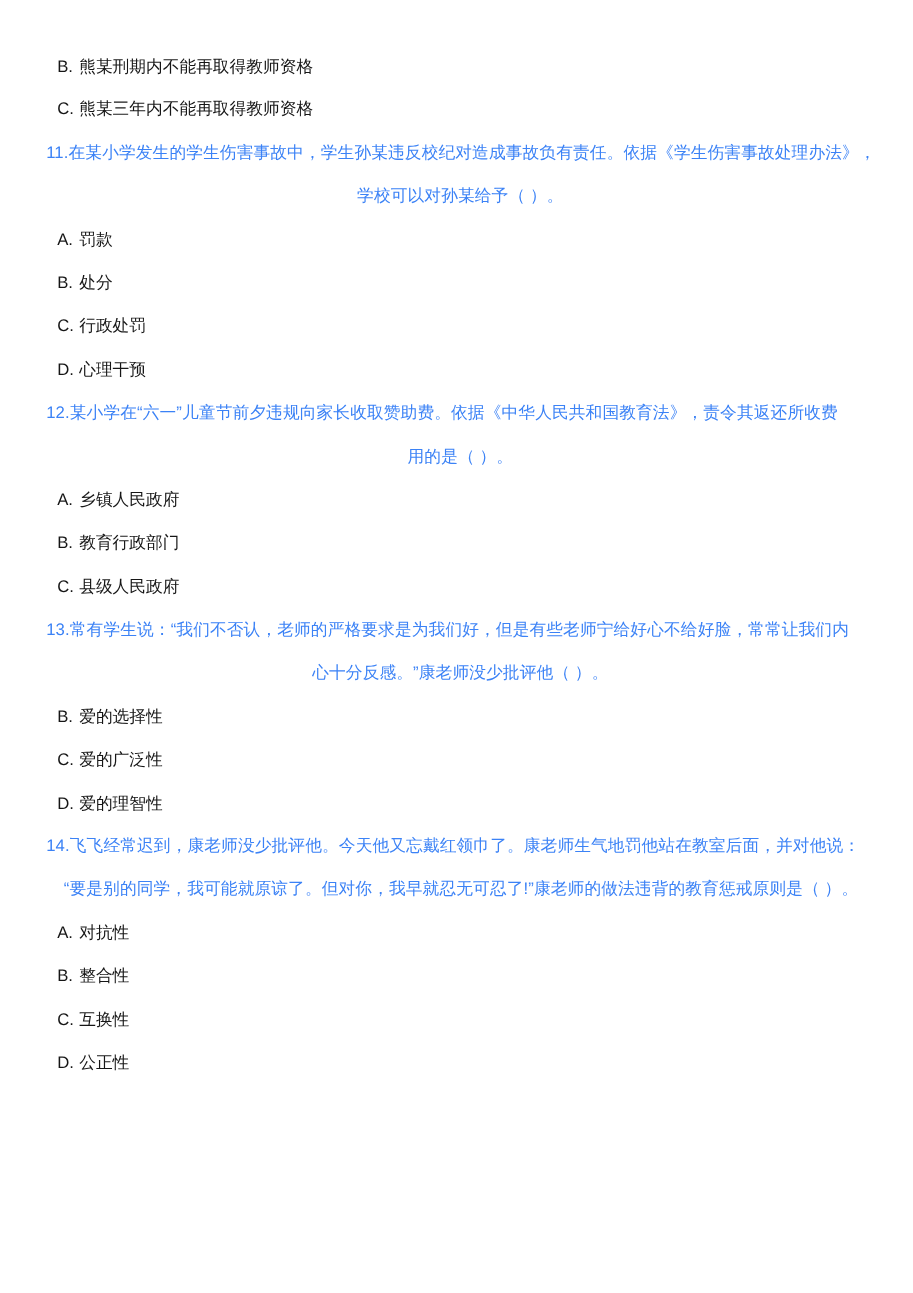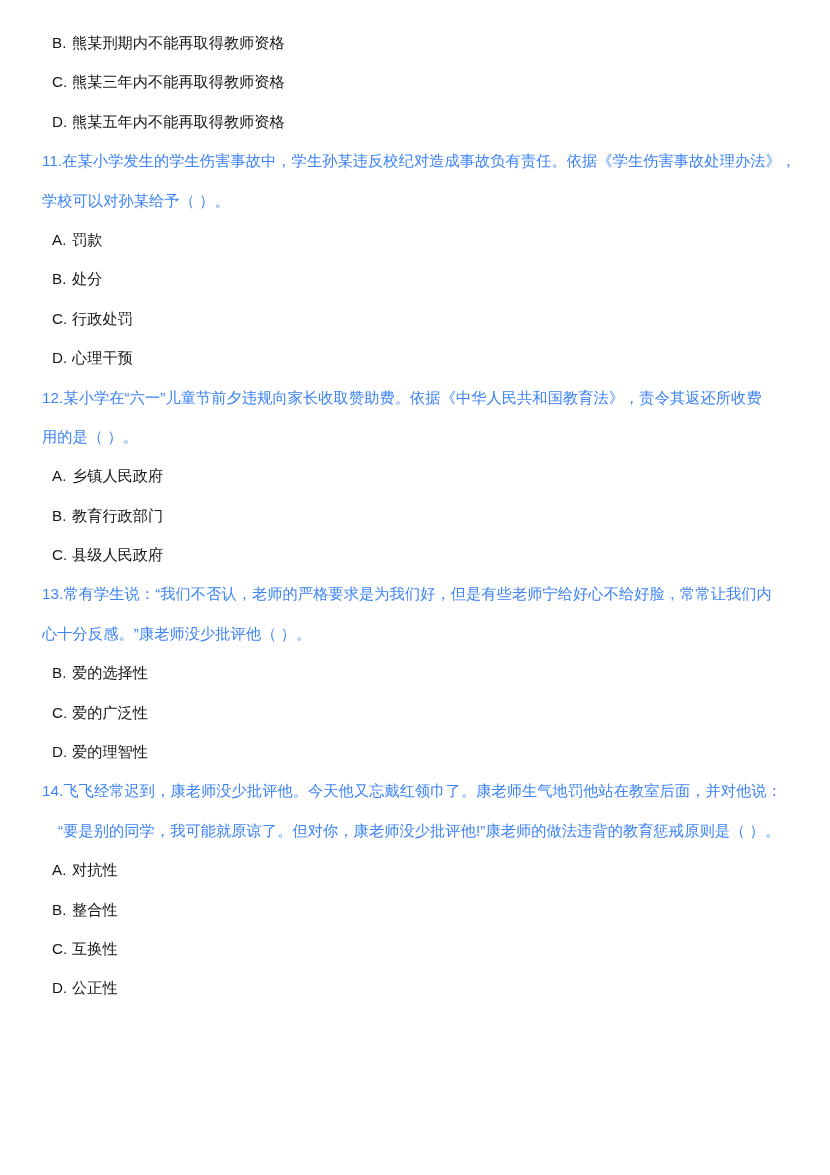--- a/index.html
+++ b/index.html
@@ -13,38 +13,39 @@
     font-family: "Liberation Sans", "DejaVu Sans", sans-serif;
     color: #1a1a1a;
     -webkit-font-smoothing: antialiased;
     overflow: hidden;
   }
   .page {
     position: relative;
     width: 830px;
     height: 1175px;
     box-sizing: border-box;
-    padding: 23px 35px 0 42px;
+    padding: 41px 35px 0 42px;
     background: #ffffff;
   }
   .block {
     margin: 0;
     padding: 0;
   }
   
   .stem-line {
     font-size: 15.2px;
     line-height: 39.4px;
     height: 39.4px;
     white-space: nowrap;
     letter-spacing: 0.1px;
     color: #3b82f6;
   }
   .stem-line.cont {
     padding-left: 0px;
+    text-align: center;
   }
   .stem-line.quoted {
     padding-left: 16px;
   }
   
   .option-line {
     font-size: 15.2px;
     line-height: 39.4px;
     height: 39.4px;
     white-space: nowrap;
@@ -63,23 +64,20 @@
 <body>
 
 <div class="page">
 
   <div class="block">
     <div class="option-line">
       <span class="opt-letter">B.</span><span class="opt-text">熊某刑期内不能再取得教师资格</span>
     </div>
     <div class="option-line">
       <span class="opt-letter">C.</span><span class="opt-text">熊某三年内不能再取得教师资格</span>
-    </div>
-    <div class="option-line">
-      <span class="opt-letter">D.</span><span class="opt-text">熊某五年内不能再取得教师资格</span>
     </div>
   </div>
 
   <div class="block">
     <div class="stem-line">11.在某小学发生的学生伤害事故中，学生孙某违反校纪对造成事故负有责任。依据《学生伤害事故处理办法》，</div>
     <div class="stem-line cont">学校可以对孙某给予（ ）。</div>
     <div class="option-line">
       <span class="opt-letter">A.</span><span class="opt-text">罚款</span>
     </div>
     <div class="option-line">
@@ -116,21 +114,21 @@
     <div class="option-line">
       <span class="opt-letter">C.</span><span class="opt-text">爱的广泛性</span>
     </div>
     <div class="option-line">
       <span class="opt-letter">D.</span><span class="opt-text">爱的理智性</span>
     </div>
   </div>
 
   <div class="block">
     <div class="stem-line">14.飞飞经常迟到，康老师没少批评他。今天他又忘戴红领巾了。康老师生气地罚他站在教室后面，并对他说：</div>
-    <div class="stem-line quoted">“要是别的同学，我可能就原谅了。但对你，康老师没少批评他!”康老师的做法违背的教育惩戒原则是（ ）。</div>
+    <div class="stem-line quoted">“要是别的同学，我可能就原谅了。但对你，我早就忍无可忍了!”康老师的做法违背的教育惩戒原则是（ ）。</div>
     <div class="option-line">
       <span class="opt-letter">A.</span><span class="opt-text">对抗性</span>
     </div>
     <div class="option-line">
       <span class="opt-letter">B.</span><span class="opt-text">整合性</span>
     </div>
     <div class="option-line">
       <span class="opt-letter">C.</span><span class="opt-text">互换性</span>
     </div>
     <div class="option-line">

